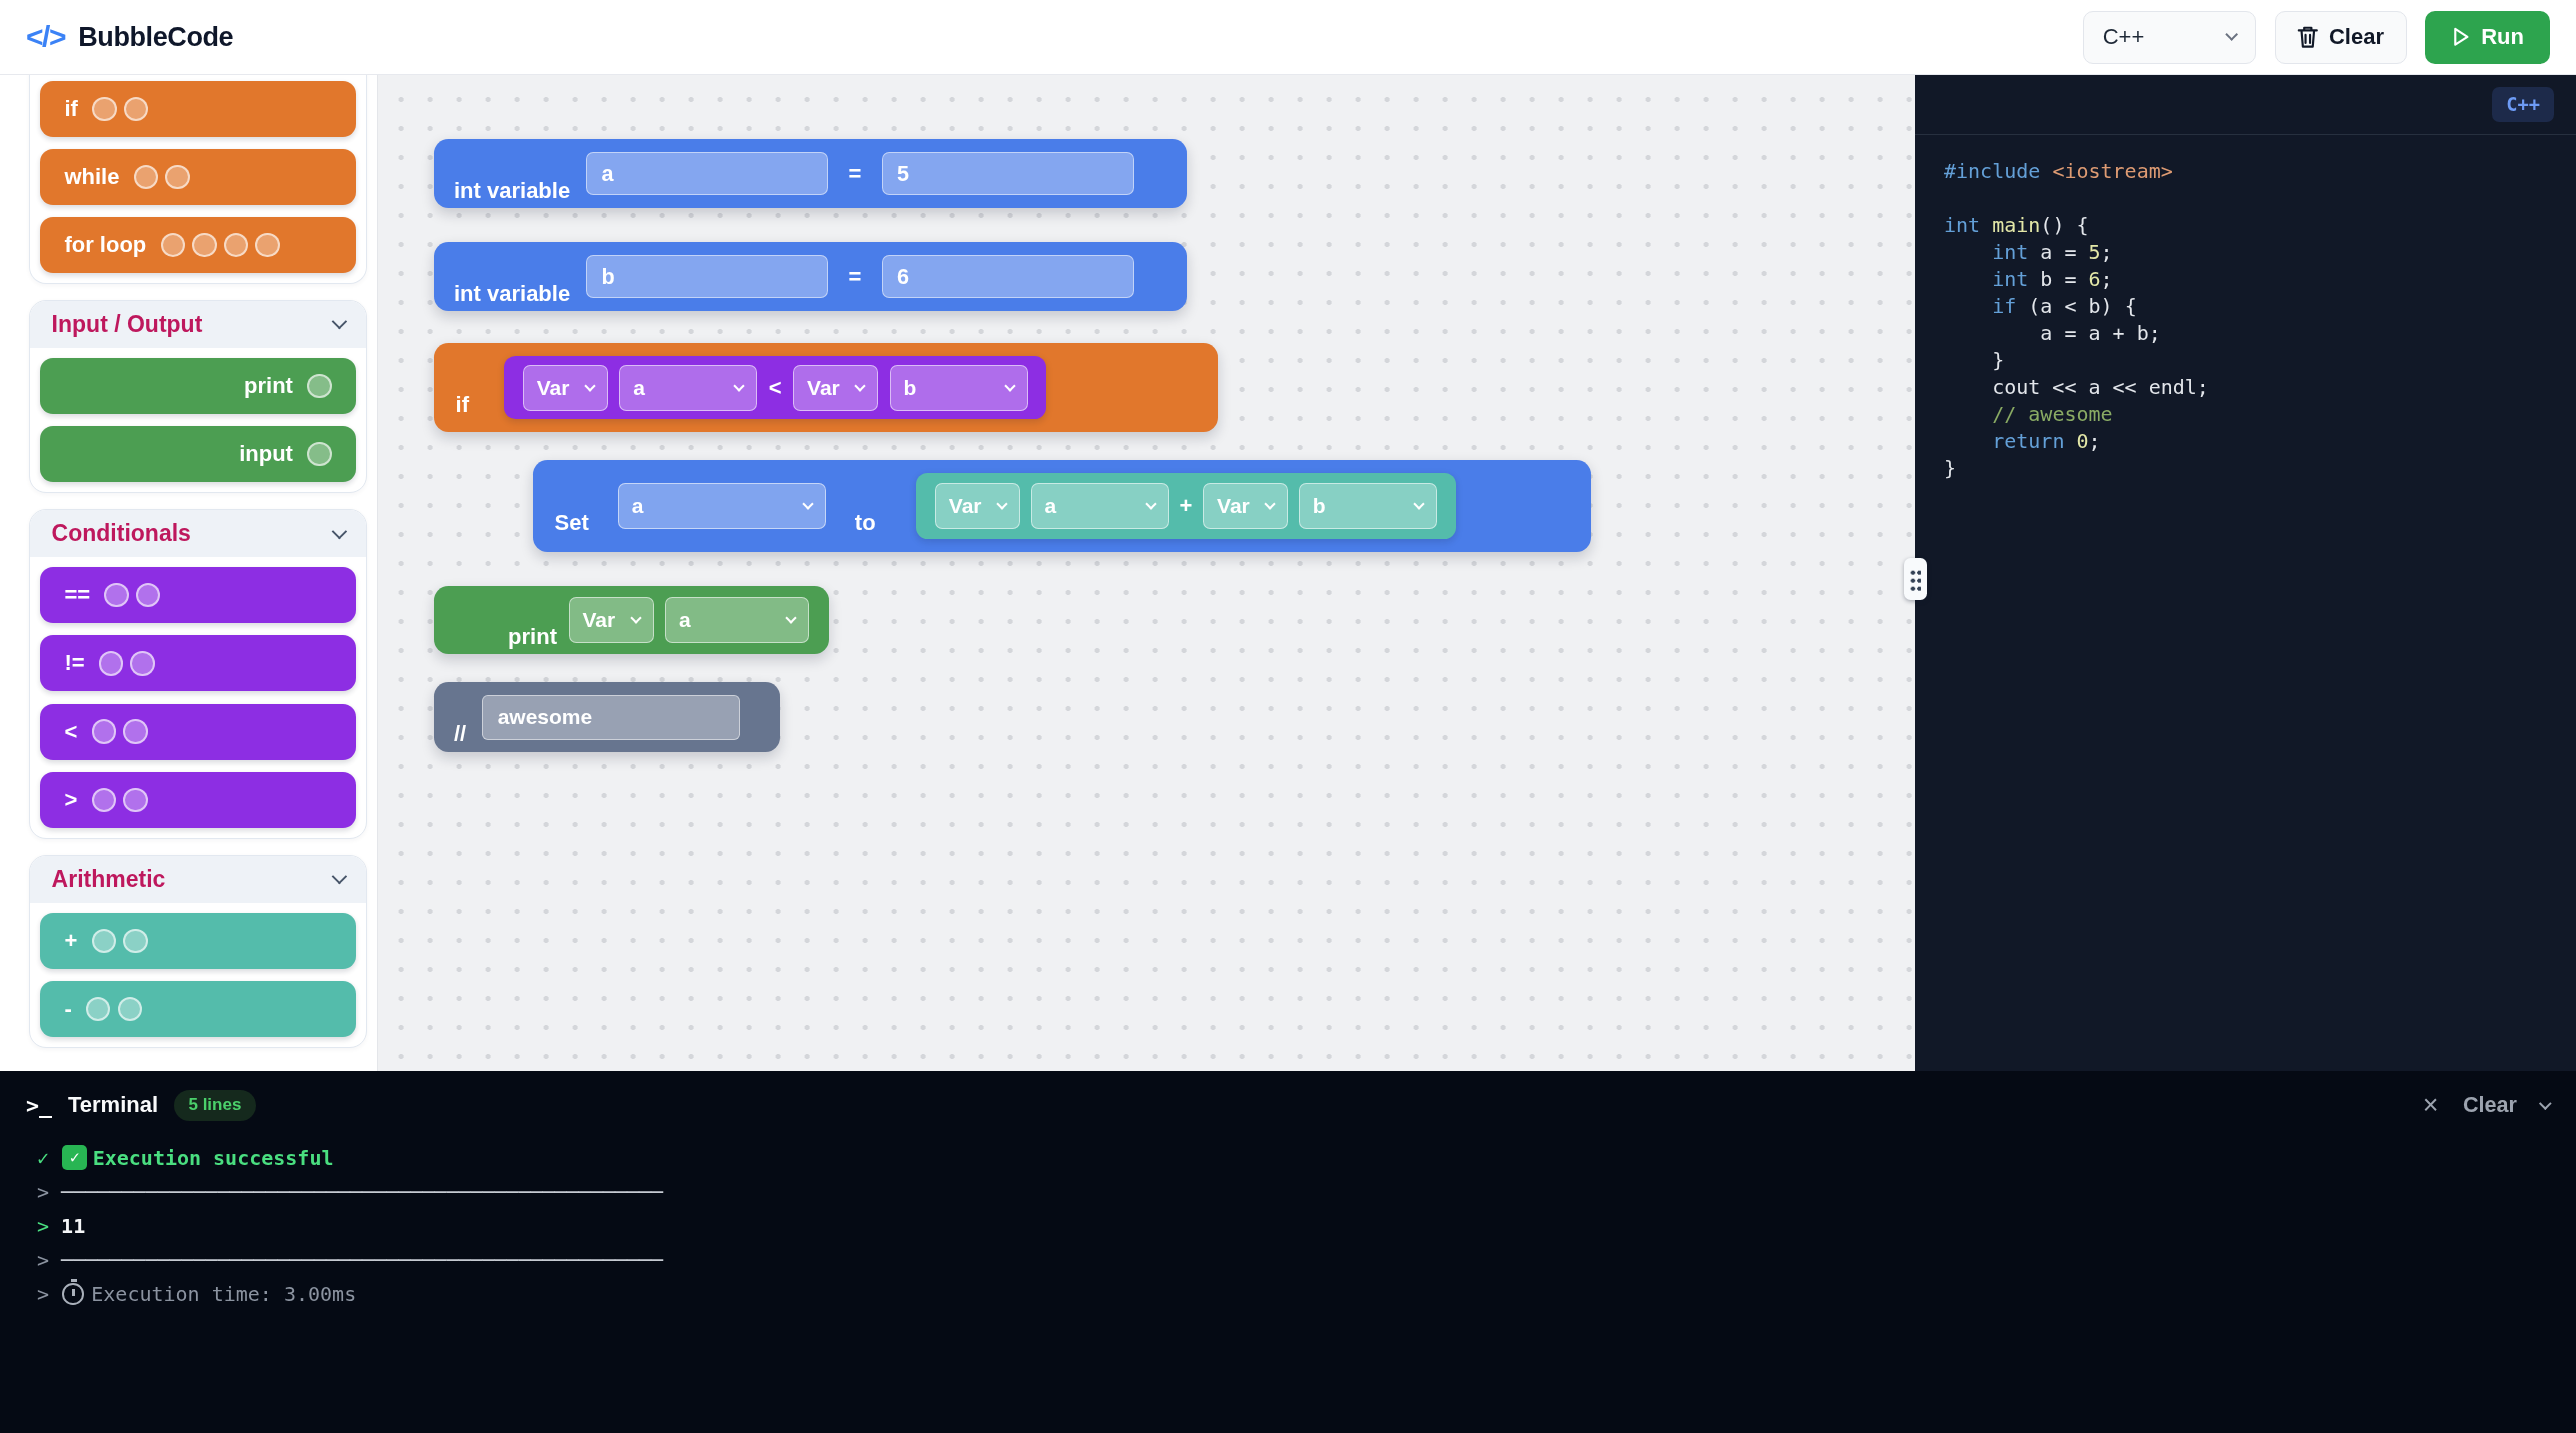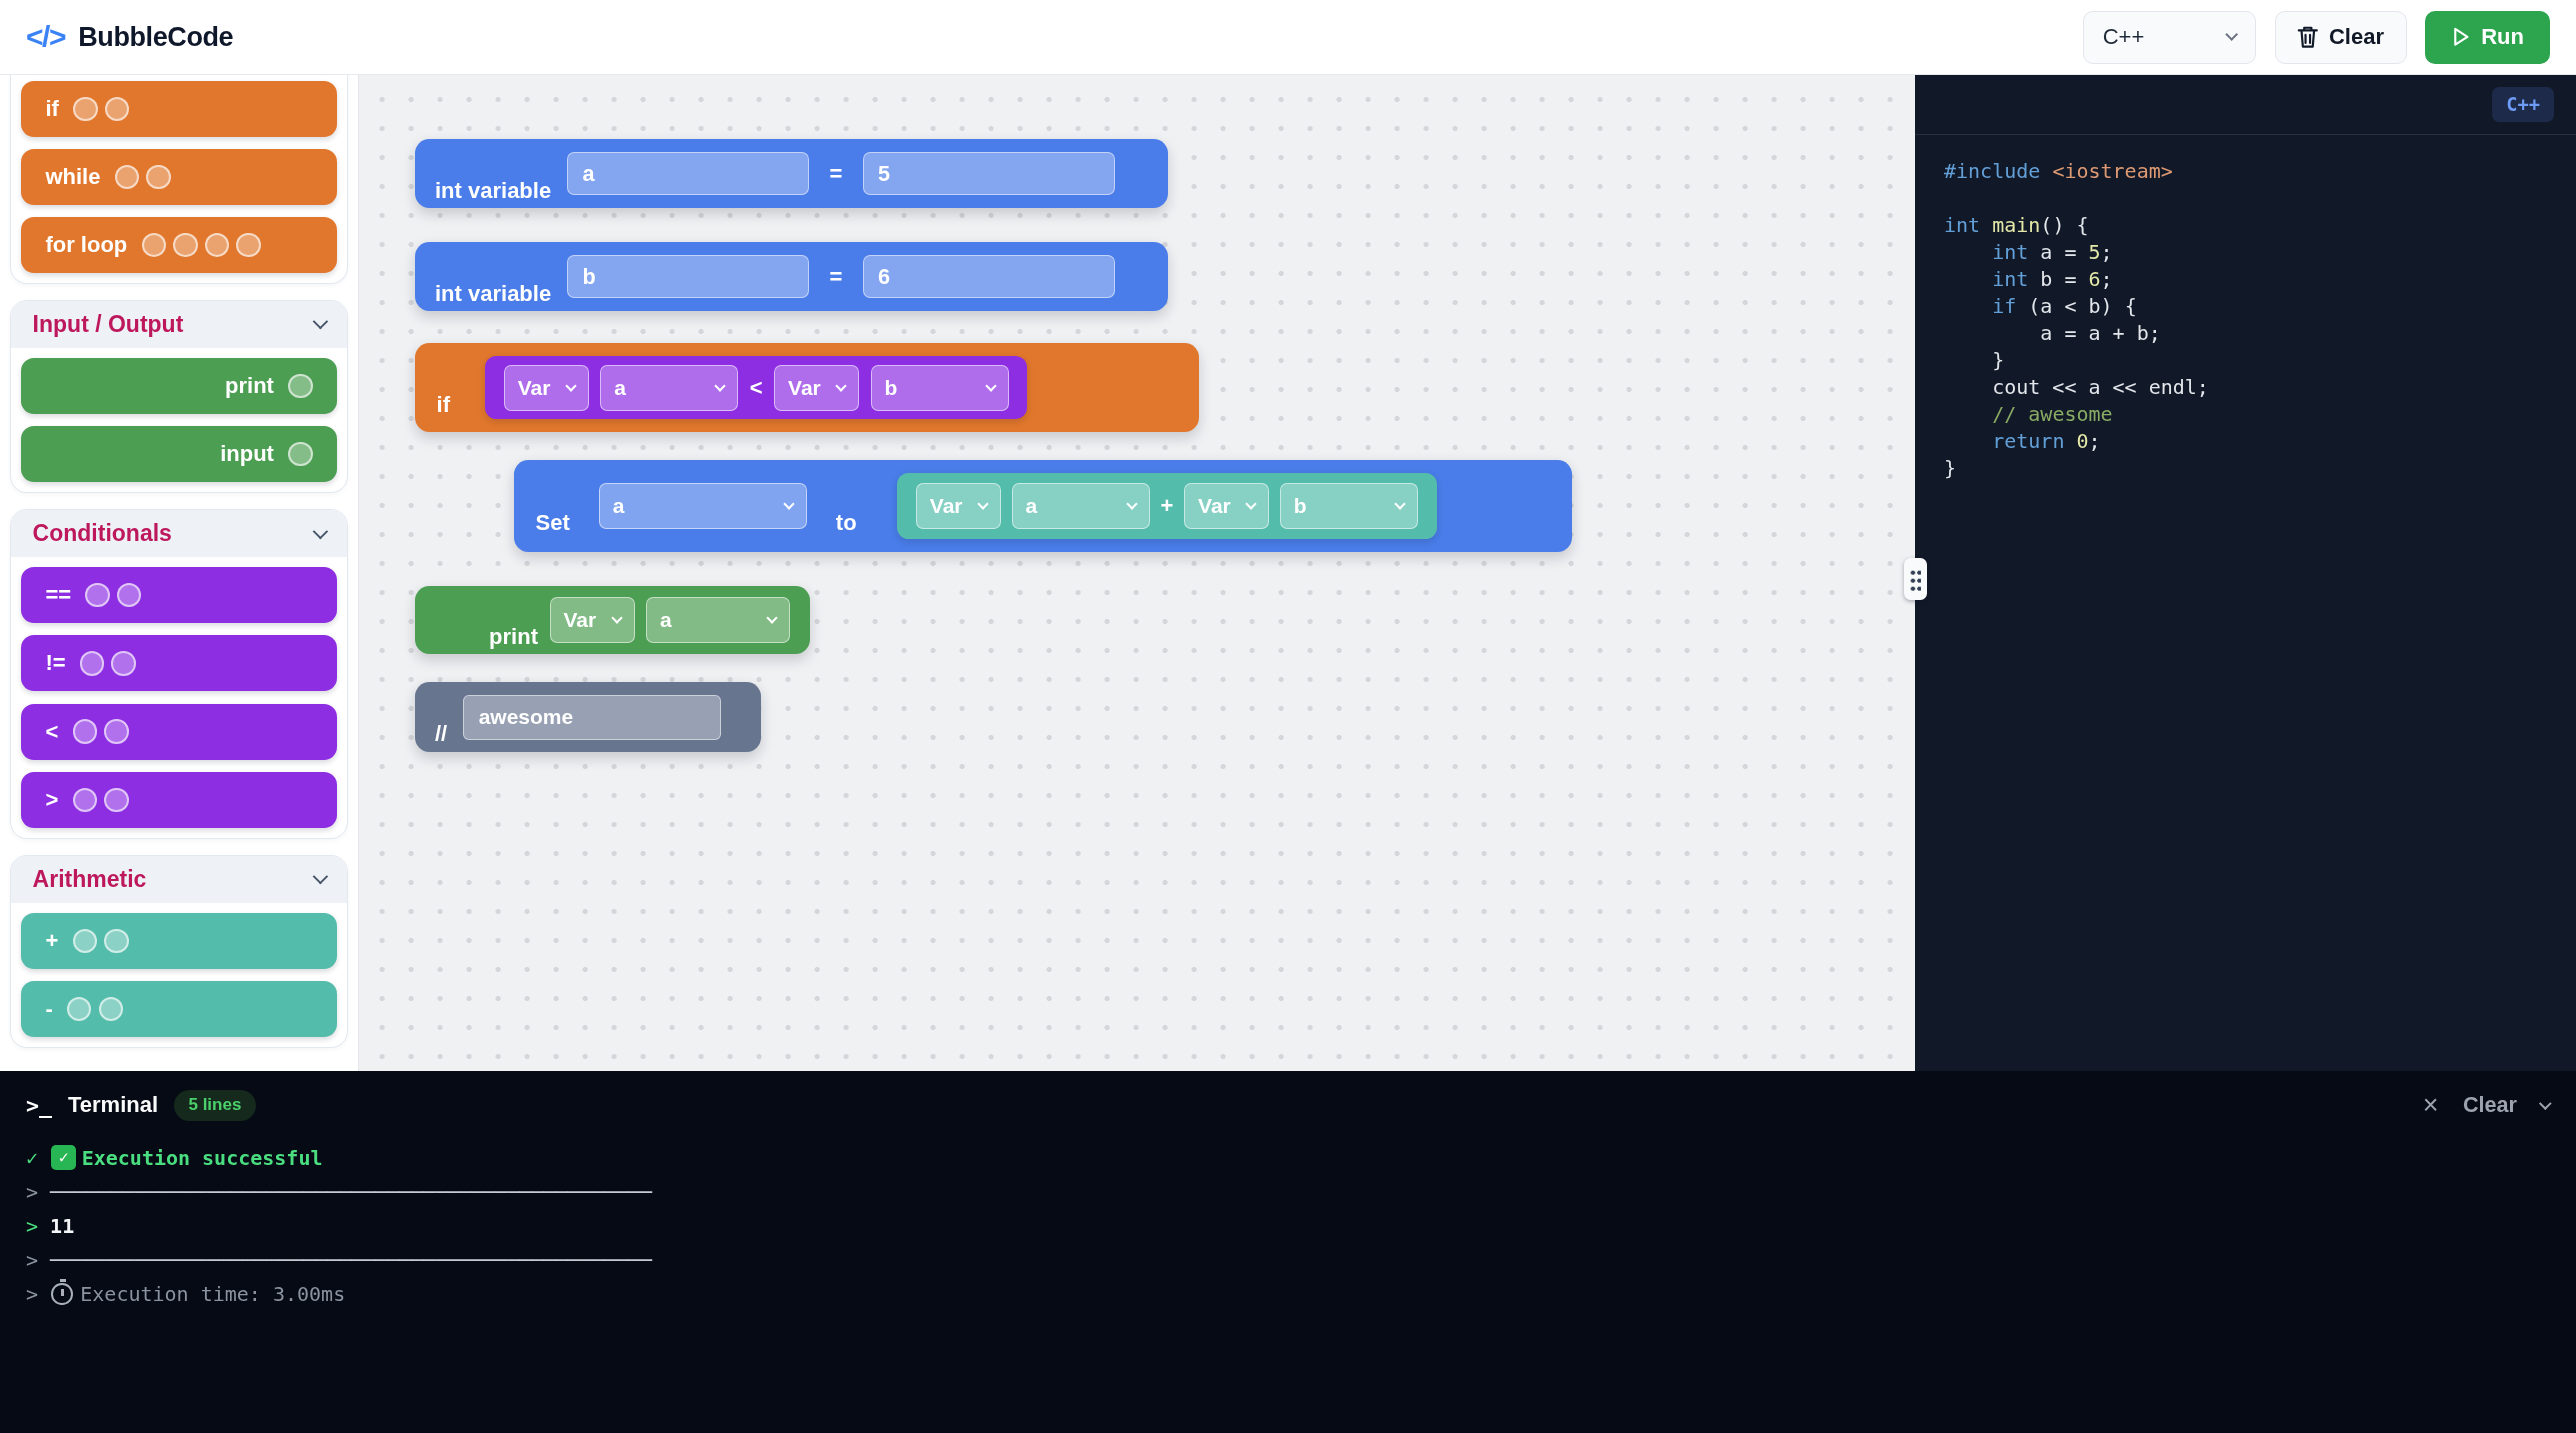--- a/index.html
+++ b/index.html
@@ -15,21 +15,21 @@
   .hdr-right { display:flex; align-items:center; gap:18.7px; }
   .lang-select { width:173px; height:53px; background:#f9fafb; border:1.4px solid #e3e6ec; border-radius:10px; display:flex; align-items:center; justify-content:space-between; padding:0 18.7px; font-size:22px; color:#1f2937; cursor:pointer; }
   .btn { height:53px; border-radius:10px; display:flex; align-items:center; gap:10px; padding:0 21.6px; font-size:22px; font-weight:600; cursor:pointer; border:1.4px solid transparent; }
   .btn-clear { background:#f9fafb; border-color:#e3e6ec; color:#111827; }
   .btn-run { background:#2da44e; color:#fff; border:none; padding:0 26px; }
 
   .chev { display:inline-block; border-style:solid; border-color:currentColor; border-width:0 2.2px 2.2px 0; transform:rotate(45deg); }
   .chev-sm { width:9.3px; height:9.3px; margin-top:-4.3px; }
 
   
-  .main { flex:1 1 auto; display:flex; min-height:0; }
+  .main { flex:1 1 auto; display:flex; min-height:0;padding-left:19px; }
 
   
   .sidebar { width:359px; flex:0 0 auto; background:#fff; border-right:1.4px solid #e4e6ea; padding:0 10px; overflow:hidden; }
   .card { background:#fff; border:1.4px solid #e2e8f0; border-radius:17px; margin-top:16px; overflow:hidden; box-shadow:0 1.4px 4.3px rgba(15,23,42,.04); }
   .card-clipped { margin-top:-4.3px; border-top:none; border-radius:0 0 17px 17px; }
   .sec-head { background:#eef2f7; padding:0 21.6px; height:47px; display:flex; align-items:center; justify-content:space-between; cursor:pointer; }
   .sec-title { font-size:23px; font-weight:700; color:#be185d; }
   .sec-head .chev { color:#475569; width:10.8px; height:10.8px; margin-top:-5.7px; }
   .card-blocks { padding:10px; display:flex; flex-direction:column; gap:12.2px; }
   .sblock { height:56px; border-radius:13px; display:flex; align-items:center; gap:10px; padding:0 24.4px; cursor:grab; box-shadow:0 2.2px 5px rgba(15,23,42,.14); }
@@ -78,21 +78,21 @@
   .term-head { display:flex; align-items:center; justify-content:space-between; padding:18.7px 26px 7.2px; }
   .term-head-left { display:flex; align-items:center; gap:16px; }
   .term-prompt { font-family:"DejaVu Sans Mono", monospace; font-size:21.6px; font-weight:700; color:#fff; }
   .term-title { font-size:22px; font-weight:700; color:#f9fafb; }
   .term-badge { background:#15291d; color:#4bd06b; font-size:17px; font-weight:600; padding:5.8px 14.4px; border-radius:718px; }
   .term-head-right { display:flex; align-items:center; gap:24.4px; color:#9ca3af; }
   .term-close { font-size:27px; line-height:1; cursor:pointer; }
   .term-clear { font-size:21.6px; font-weight:600; cursor:pointer; }
   .term-head-right .chev { width:8.6px; height:8.6px; margin-top:-4.3px; cursor:pointer; }
   .term-body { padding:13px 26px; font-family:"DejaVu Sans Mono", monospace; font-size:20px; }
-  .term-body .tok-line { min-height:34px; line-height:34px; white-space:pre; }
+  .term-body .tok-line { min-height:34px; line-height:34px; white-space:pre;margin-left:11px; }
   .tk-ok{color:#4ade80} .tk-okbold{color:#4ade80; font-weight:700}
   .tk-dim{color:#8b93a0} .tk-dimline{color:#ccd1d8} .tk-bold{color:#f5f6f8; font-weight:700}
   .tk-okicon{display:inline-block; width:24.4px; height:24.4px; background:#28b553; border-radius:5px; position:relative; vertical-align:-4.3px; margin:0 5.8px 0 1.4px;}
   .tk-okicon::after{content:"✓"; position:absolute; inset:0; display:flex; align-items:center; justify-content:center; color:#fff; font-size:16.5px; font-weight:700;}
   .tk-clockicon{display:inline-block; width:21.6px; height:21.6px; border:2.2px solid #aab1bb; border-radius:50%; position:relative; vertical-align:-3.6px; margin:0 7.2px 0 1.4px;}
   .tk-clockicon::after{content:""; position:absolute; left:8px; top:3.6px; width:2.2px; height:7.2px; background:#aab1bb;}
   .tk-clockicon::before{content:""; position:absolute; left:6.5px; top:-6.5px; width:5.8px; height:2.9px; background:#aab1bb;}
 </style>
 </head>
 <body>

